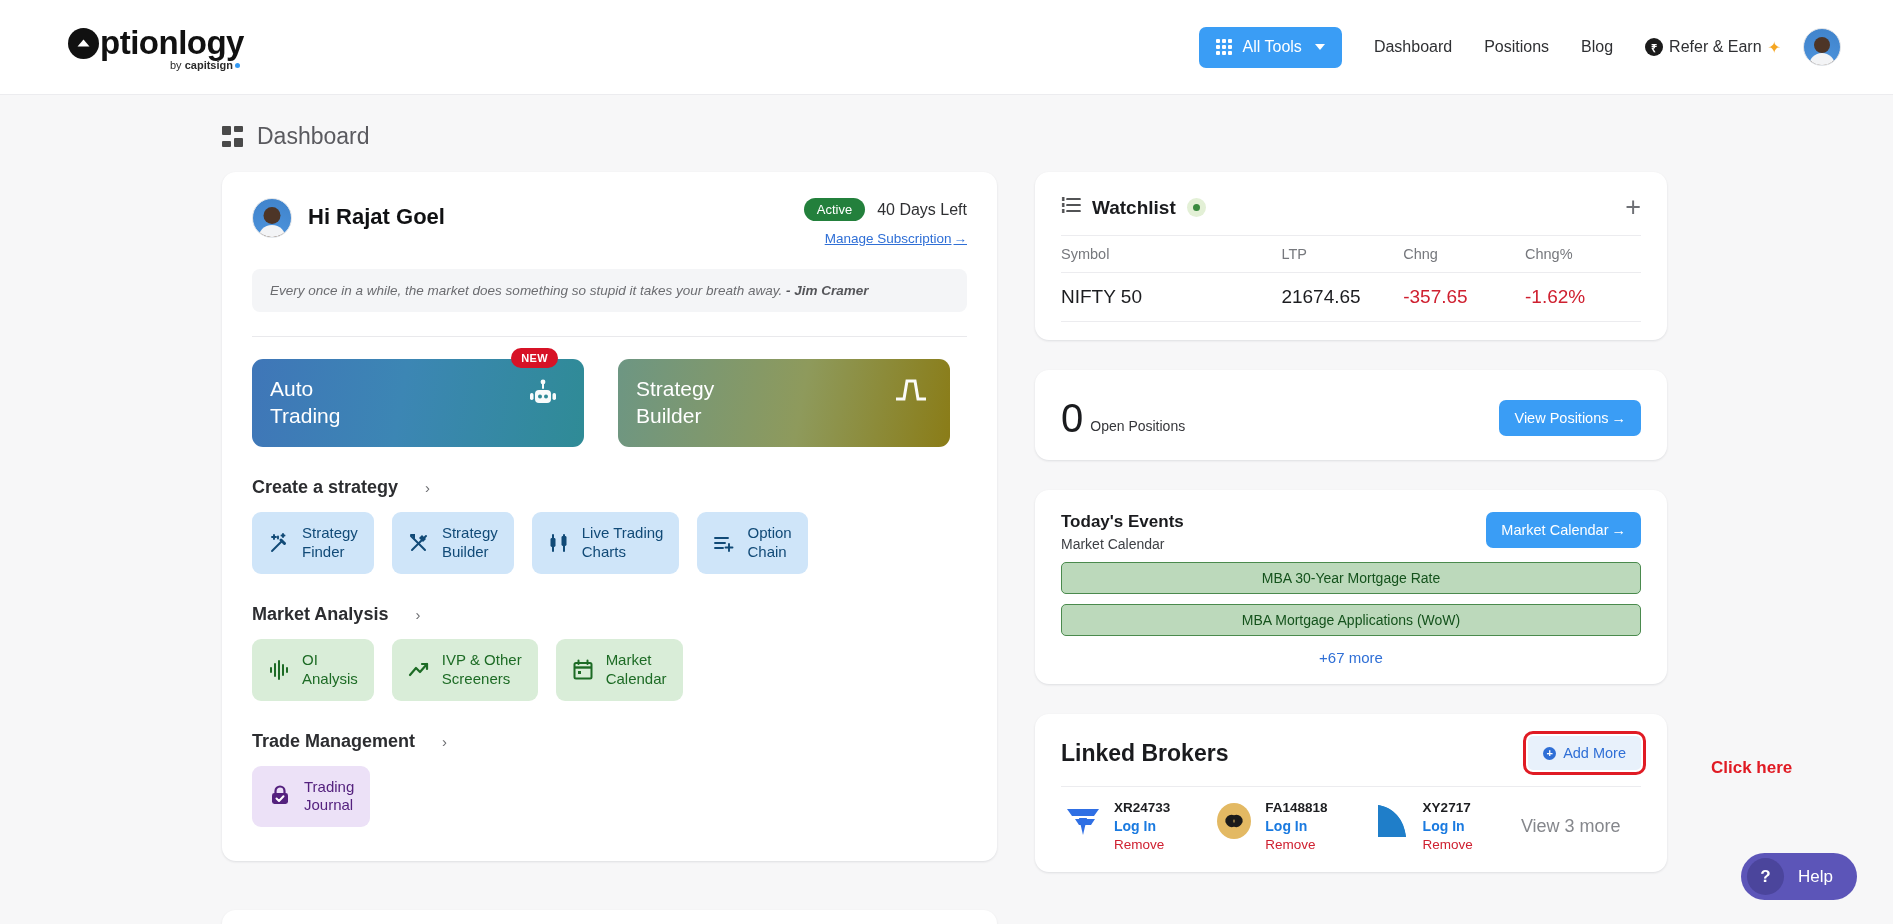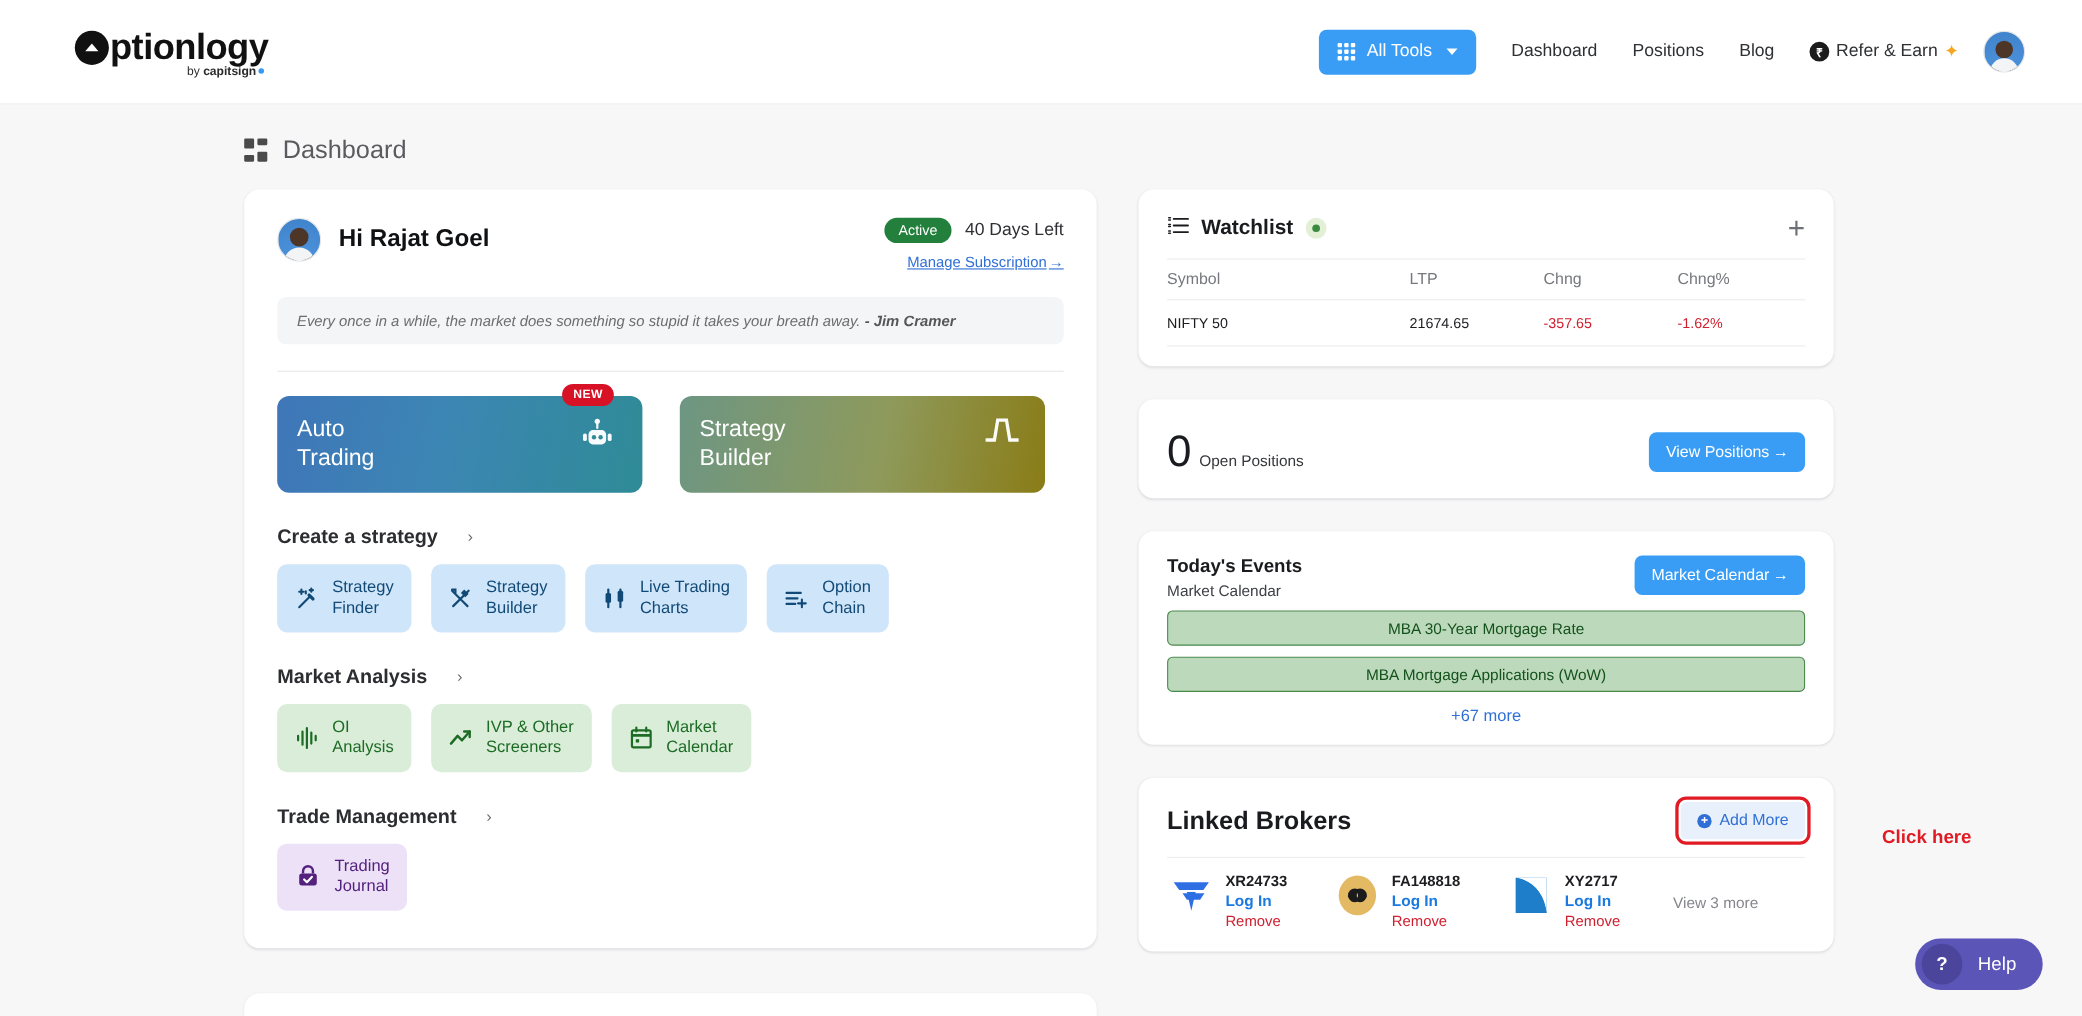--- a/index.html
+++ b/index.html
@@ -134,21 +134,21 @@
   
   .rc { padding: 22px 26px 18px 26px; margin-bottom: 30px; }
   .rc-head { display: flex; align-items: center; }
   .wl-title { display: flex; align-items: center; gap: 11px; font-size: 19px; font-weight: 700; color: #1a1b1e; }
   .live-dot { width: 19px; height: 19px; border-radius: 50%; background: #e3f0d6; display: inline-flex; align-items: center; justify-content: center; }
   .live-dot i { width: 7px; height: 7px; border-radius: 50%; background: #3a8a3f; display: block; }
   .plus-btn { margin-left: auto; font-size: 27px; color: #6e7075; line-height: 1; cursor: pointer; font-weight: 300; }
 
   table.wl { width: 100%; border-collapse: collapse; margin-top: 14px; }
   table.wl th { text-align: left; font-size: 14.5px; font-weight: 400; color: #76787d; padding: 10px 0; border-bottom: 1px solid #ececef; border-top: 1px solid #ececef;}
-  table.wl td { font-size: 13px; color: #1c1d20; padding: 13px 0; border-bottom: 1px solid #ececef; }
+  table.wl td { font-size: 19px; color: #1c1d20; padding: 13px 0; border-bottom: 1px solid #ececef; }
   table.wl td.neg, table.wl td.neg { color: #cf2030; }
   table.wl th:nth-child(1), table.wl td:nth-child(1){ width: 38%; }
   table.wl th:nth-child(2), table.wl td:nth-child(2){ width: 21%; }
   table.wl th:nth-child(3), table.wl td:nth-child(3){ width: 21%; }
 
   .pos-row { display: flex; align-items: center; padding: 6px 0 4px 0; }
   .pos-count { font-size: 40px; font-weight: 400; color: #1a1b1e; line-height: 1; }
   .pos-label { font-size: 14px; color: #35363a; margin-left: 7px; position: relative; top: 8px; }
   .btn-blue {
     background: #3a9df5; color: #fff; border: none; border-radius: 7px; padding: 10px 15px;
@@ -175,21 +175,21 @@
   .addmore .pluscirc { width: 13px; height: 13px; border-radius: 50%; background: #2f6fd6; color: #fff; font-size: 11px; display: inline-flex; align-items: center; justify-content: center; line-height: 1; font-weight: 700; }
   .click-here { position: absolute; left: 650px; top: 22px; color: #e01b24; font-size: 17px; font-weight: 700; white-space: nowrap; }
   .lb-divider { height: 1px; background: #ececef; margin: 16px 0 12px 0; }
   .brokers { display: flex; align-items: flex-start; gap: 42px; }
   .broker { display: flex; align-items: flex-start; gap: 9px; }
   .broker-logo { width: 44px; height: 44px; flex: none; display: flex; align-items: center; justify-content: center; }
   .broker-meta { line-height: 1.35; }
   .broker-id { font-size: 13.5px; font-weight: 700; color: #1d1e21; }
   .broker-login { font-size: 14px; color: #1a7ae0; font-weight: 700; cursor: pointer; }
   .broker-remove { font-size: 13.5px; color: #cf2030; cursor: pointer; }
-  .view-more { font-size: 14px; color: #85878c; align-self: center; margin-left: 6px; cursor: pointer; }
+  .view-more { font-size: 18px; color: #85878c; align-self: center; margin-left: 6px; cursor: pointer; }
 
   .bottom-card { margin: 8px 0 0 222px; width: 775px; height: 60px; border-radius: 14px; background: #fff; box-shadow: 0 1px 3px rgba(16,24,40,.07); }
 
   .help-btn {
     position: fixed; right: 36px; bottom: 24px; background: #5c55b8; color: #fff;
     border-radius: 26px; height: 47px; padding: 0 24px 0 6px; display: flex; align-items: center; gap: 14px;
     cursor: pointer; border: none; font-family: inherit;
   }
   .help-q { width: 37px; height: 37px; border-radius: 50%; background: #4b459c; display: flex; align-items: center; justify-content: center; font-size: 17px; font-weight: 700; }
   .help-label { font-size: 17px; }

